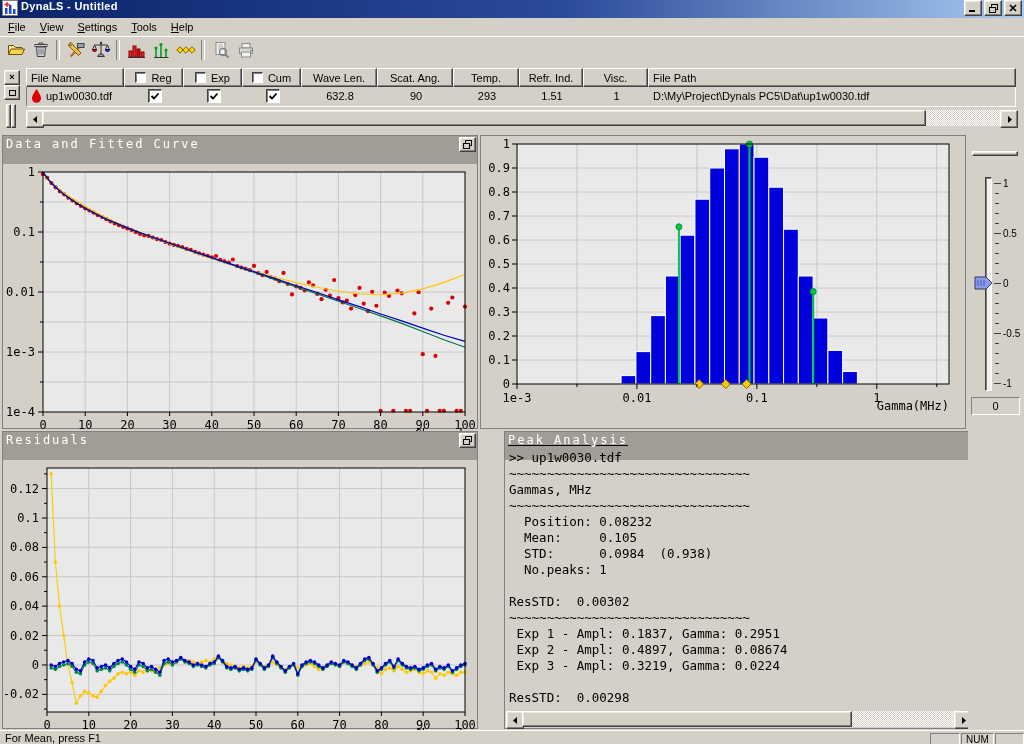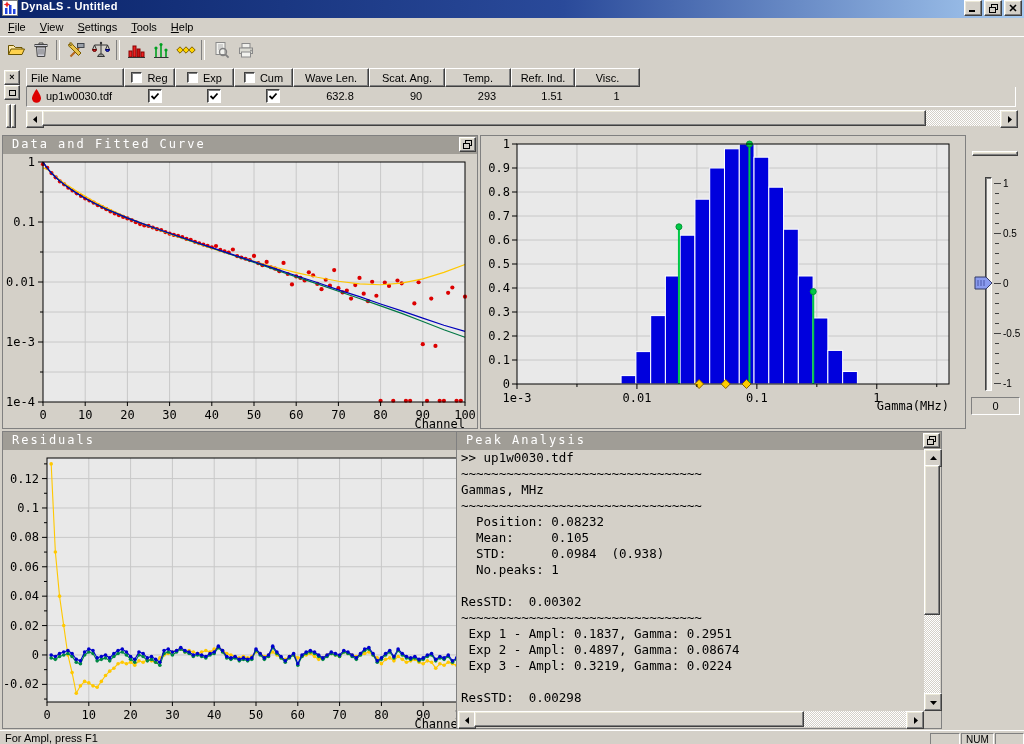--- a/index.html
+++ b/index.html
@@ -33,21 +33,21 @@
   .th.left{justify-content:flex-start;padding-left:4px;}
   .trow{display:flex;height:19px;border:1px solid;border-color:#808080 #ffffff #ffffff #808080;border-top:none;}
   .td{box-sizing:border-box;height:18px;display:flex;align-items:center;justify-content:center;font-size:11px;white-space:nowrap;overflow:hidden;}
   .td.left{justify-content:flex-start;padding-left:4px;gap:4px;}
   .cb{width:12px;height:12px;background:#fff;border:1px solid;border-color:#404040 #ffffff #ffffff #404040;box-shadow:inset 1px 1px 0 #808080;display:flex;align-items:center;justify-content:center;flex:none;}
   .cb.small{width:9px;height:9px;}
   .scrollh{left:26px;top:46px;width:990px;height:16px;background:#d4d0c8;}
   .sarrow{width:16px;height:16px;background:#d4d0c8;display:flex;align-items:center;justify-content:center;}
   
   .panel{background:#d4d0c8;border:1px solid #808080;box-sizing:border-box;}
-  .panel-title{height:18px;background:#a09d96;color:#fff;font-family:"DejaVu Sans Mono",monospace;font-size:12px;letter-spacing:2px;padding-left:9px;line-height:16px;position:relative;overflow:hidden;}
+  .panel-title{height:28px;background:#a09d96;color:#fff;font-family:"DejaVu Sans Mono",monospace;font-size:12px;letter-spacing:2px;padding-left:3px;line-height:16px;position:relative;overflow:hidden;}
   .restore-btn{position:absolute;right:1px;top:1px;width:15px;height:13px;background:#d4d0c8;display:flex;align-items:center;justify-content:center;}
   .panel-body{position:relative;}
   
   .peak-text{position:absolute;left:4px;top:18px;right:18px;bottom:18px;overflow:hidden;font-family:"DejaVu Sans Mono",monospace;font-size:12.5px;line-height:16px;white-space:pre;color:#000;}
   .vsb{position:absolute;right:1px;top:17px;bottom:17px;width:16px;}
   .hsb{position:absolute;left:1px;right:17px;bottom:1px;height:16px;}
   
   .rightstrip{left:968px;top:135px;width:56px;height:594px;background:#d4d0c8;}
   .slider-grip{position:absolute;left:4px;top:16px;width:44px;height:3px;}
   .slider-track{position:absolute;left:17px;top:42px;width:5px;height:212px;background:#f4f2ee;}
@@ -195,21 +195,21 @@
     </div>
   </div>
   <div class="abs gripbar raised" style="left:6px;top:40px;"></div>
   <div class="abs gripbar raised" style="left:11px;top:40px;"></div>
 
   <div class="abs tablewrap">
     <div class="thead">
       <div class="th left" style="width:98px;">
           <span>File Name</span>
         </div>
-      <div class="th" style="width:51px;">
+      <div class="th" style="width:59px;">
           <span class="cb small"></span>
           <span>Reg</span>
         </div>
       <div class="th" style="width:59px;">
           <span class="cb small"></span>
           <span>Exp</span>
         </div>
       <div class="th" style="width:59px;">
           <span class="cb small"></span>
           <span>Cum</span>
@@ -221,20 +221,23 @@
           <span>Scat. Ang.</span>
         </div>
       <div class="th" style="width:66px;">
           <span>Temp.</span>
         </div>
       <div class="th" style="width:64px;">
           <span>Refr. Ind.</span>
         </div>
       <div class="th" style="width:65px;">
           <span>Visc.</span>
+        </div>
+      <div class="th left" style="flex:1;">
+          <span>File Path</span>
         </div>
     </div>
     <div class="trow">
       <div class="td left" style="width:98px;">
         <svg width="11" height="14" viewBox="0 0 11 14">
             <path d="M5.5 0 C5.5 0 1 6.2 1 9.2 a4.5 4.5 0 0 0 9 0 C10 6.2 5.5 0 5.5 0 Z" fill="#dd0000"></path>
           </svg>
         <span>up1w0030.tdf</span>
       </div>
       <div class="td" style="width:59px;">
@@ -256,20 +259,21 @@
             <svg width="10" height="10" viewBox="0 0 10 10">
               <polyline points="1.5,5 4,7.5 8.5,2.5" stroke="#000" stroke-width="1.8" fill="none"></polyline>
             </svg>
           </span>
         </div>
       <div class="td" style="width:76px;">632.8</div>
       <div class="td" style="width:76px;">90</div>
       <div class="td" style="width:66px;">293</div>
       <div class="td" style="width:64px;">1.51</div>
       <div class="td" style="width:65px;">1</div>
+      <div class="td left" style="flex:1;">D:\My\Project\Dynals PC5\Dat\up1w0030.tdf</div>
     </div>
   </div>
 
   <div class="abs scrollh">
     <div class="abs sarrow raised" style="left:0;top:0;">
         <svg width="7" height="7" viewBox="0 0 7 7">
           <path d="M5 0 L1 3.5 L5 7 Z" fill="#000"></path>
         </svg>
       </div>
     <div class="abs raised" style="left:16px;top:0;width:884px;height:16px;box-sizing:border-box;background:#d4d0c8;"></div>
@@ -943,21 +947,21 @@
           <line x1="420.2" y1="252" x2="420.2" y2="256" stroke="#000"></line>
           <text x="420.2" y="269" text-anchor="middle">90</text>
           <line x1="462" y1="252" x2="462" y2="256" stroke="#000"></line>
           <text x="462" y="269" text-anchor="middle">100</text>
           <text x="462" y="278" text-anchor="end">Channel</text>
         </g>
       </svg>
     </div>
 </div>
 
-<div class="abs panel" style="left:456px;top:431px;width:486px;height:298px;">
+<div class="abs panel" style="left:504px;top:431px;width:486px;height:298px;text-decoration:underline;">
   <div class="panel-title"><span>Peak Analysis</span>
     <span class="restore-btn raised">
         <svg width="9" height="9" viewBox="0 0 9 9">
           <rect x="2.5" y="0.5" width="6" height="5" fill="none" stroke="#000"></rect>
           <rect x="0.5" y="3.5" width="6" height="5" fill="#d4d0c8" stroke="#000"></rect>
         </svg>
       </span>
   </div>
   <div class="peak-text" id="peak-text"><div>&gt;&gt; up1w0030.tdf</div><div>~~~~~~~~~~~~~~~~~~~~~~~~~~~~~~~~</div><div>Gammas, MHz</div><div>~~~~~~~~~~~~~~~~~~~~~~~~~~~~~~~~</div><div>  Position: 0.08232</div><div>  Mean:     0.105</div><div>  STD:      0.0984  (0.938)</div><div>  No.peaks: 1</div><div> </div><div>ResSTD:  0.00302</div><div>~~~~~~~~~~~~~~~~~~~~~~~~~~~~~~~~</div><div> Exp 1 - Ampl: 0.1837, Gamma: 0.2951</div><div> Exp 2 - Ampl: 0.4897, Gamma: 0.08674</div><div> Exp 3 - Ampl: 0.3219, Gamma: 0.0224</div><div> </div><div>ResSTD:  0.00298</div></div>
   <div class="vsb">
@@ -1024,17 +1028,17 @@
   <div class="abs" style="left:6px;top:141px;">
     <svg width="20" height="14" viewBox="0 0 20 14">
       <polygon points="1,1 12,1 18,7 12,13 1,13" fill="#8a9bee" stroke="#333a66"></polygon>
       <path d="M4 4 V10 M7 4 V10 M10 4 V10" stroke="#4a57a8"></path>
     </svg>
   </div>
   <div class="slider-value sunken">0</div>
 </div>
 
 <div class="abs statusbar">
-  <span class="sb-text">For Ampl, press F1</span>
+  <span class="sb-text">For Mean, press F1</span>
   <span class="sb-box sunken" style="left:930px;width:28px;"></span>
   <span class="sb-box sunken" style="left:961px;width:31px;">NUM</span>
   <span class="sb-box sunken" style="left:995px;width:27px;"></span>
 </div>
 
 </body></html>

